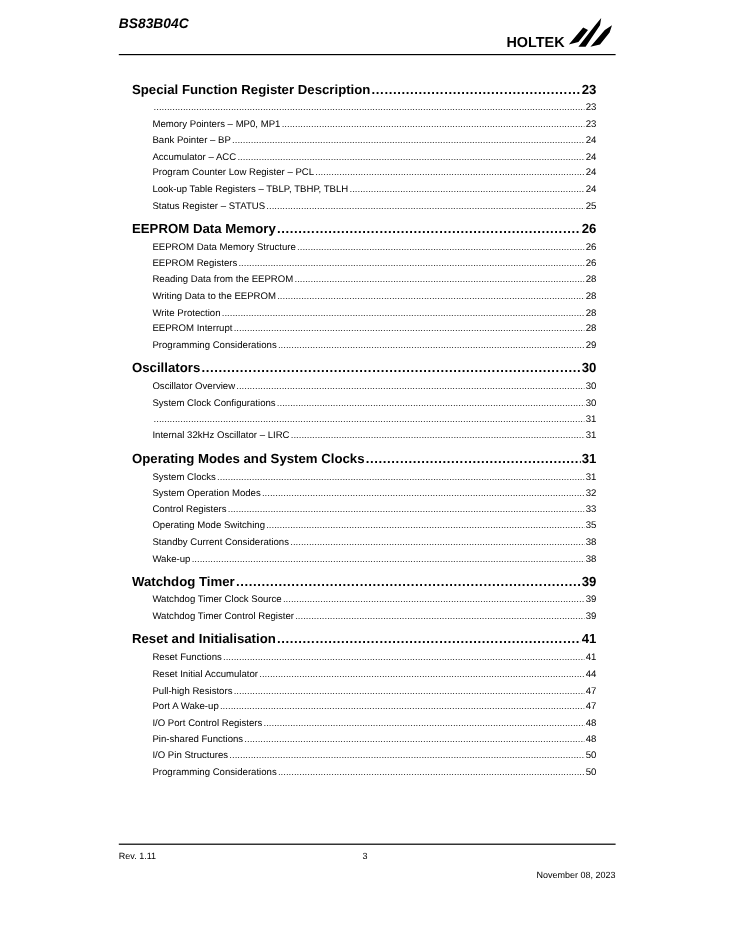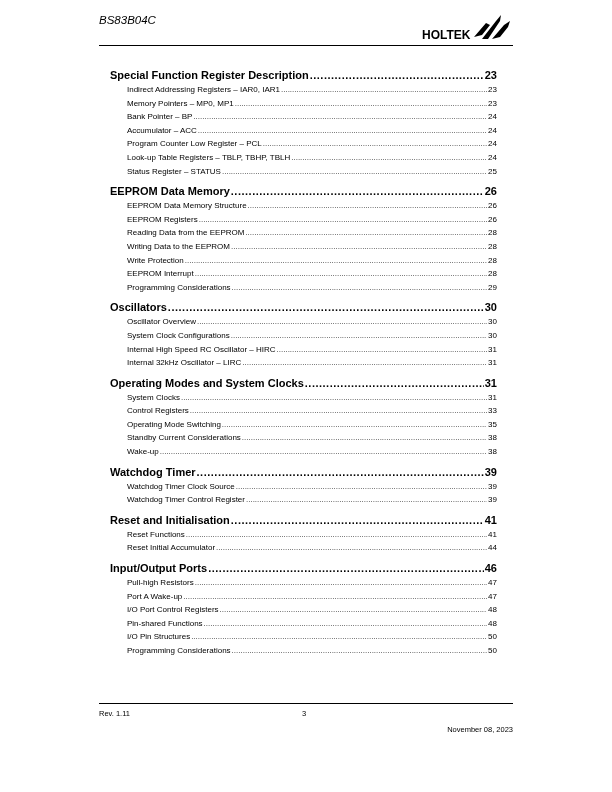--- a/index.html
+++ b/index.html
@@ -1,18 +1,18 @@
 <!DOCTYPE html>
 <html><head>
 <meta charset="utf-8">
 <style>
   html, body { margin: 0; padding: 0; background: #ffffff; }
   body { width: 612px; height: 792px; position: relative; overflow: hidden; font-family: "Liberation Sans", sans-serif; color: #000; }
   .header { position: absolute; left: 99px; top: 14px; width: 414px; }
-  .hdr-title { font-size: 11.5px; font-style: italic; font-weight: normal; line-height: 13px; }
+  .hdr-title { font-size: 11.5px; font-style: italic; font-weight: bold; line-height: 13px; }
   .hdr-line { position: absolute; left: 99px; top: 45px; width: 414px; height: 1px; background: #000; }
   .logo { position: absolute; left: 422px; top: 13px; width: 90px; height: 30px; }
   .toc { position: absolute; left: 110px; top: 68px; width: 387px; }
   .sec { display: flex; align-items: flex-end; font-size: 11px; font-weight: bold; margin-top: 6px; height: 15px; line-height: 15px; }
   .sec:first-child { margin-top: 0; }
   .sub { display: flex; align-items: baseline; font-size: 8px; margin-left: 17px; height: 13.6px; line-height: 13.6px; }
   .lbl { white-space: nowrap; }
   .dots { flex: 1; overflow: hidden; white-space: nowrap; margin: 0 1px; }
   .dots::after { content: "................................................................................................................................................................................................................................................................"; }
   .sec .dots { letter-spacing: 0.5px; }
@@ -35,21 +35,20 @@
 
 <div class="hdr-line"></div>
 
 <div class="toc" id="toc">
     <div class="sec">
       <span class="lbl">Special Function Register Description</span>
       <span class="dots"></span>
       <span class="pg">23</span>
     </div>
     <div class="sub">
-      <span class="lbl">Indirect Addressing Registers – IAR0, IAR1</span>
       <span class="dots"></span>
       <span class="pg">23</span>
     </div>
     <div class="sub">
       <span class="lbl">Memory Pointers – MP0, MP1</span>
       <span class="dots"></span>
       <span class="pg">23</span>
     </div>
     <div class="sub">
       <span class="lbl">Bank Pointer – BP</span>
@@ -125,40 +124,44 @@
       <span class="lbl">Oscillator Overview</span>
       <span class="dots"></span>
       <span class="pg">30</span>
     </div>
     <div class="sub">
       <span class="lbl">System Clock Configurations</span>
       <span class="dots"></span>
       <span class="pg">30</span>
     </div>
     <div class="sub">
-      <span class="lbl">Internal High Speed RC Oscillator – HIRC</span>
       <span class="dots"></span>
       <span class="pg">31</span>
     </div>
     <div class="sub">
       <span class="lbl">Internal 32kHz Oscillator – LIRC</span>
       <span class="dots"></span>
       <span class="pg">31</span>
     </div>
     <div class="sec">
       <span class="lbl">Operating Modes and System Clocks</span>
       <span class="dots"></span>
       <span class="pg">31</span>
     </div>
     <div class="sub">
       <span class="lbl">System Clocks</span>
       <span class="dots"></span>
       <span class="pg">31</span>
     </div>
     <div class="sub">
+      <span class="lbl">System Operation Modes</span>
+      <span class="dots"></span>
+      <span class="pg">32</span>
+    </div>
+    <div class="sub">
       <span class="lbl">Control Registers</span>
       <span class="dots"></span>
       <span class="pg">33</span>
     </div>
     <div class="sub">
       <span class="lbl">Operating Mode Switching</span>
       <span class="dots"></span>
       <span class="pg">35</span>
     </div>
     <div class="sub">
@@ -193,25 +196,20 @@
     </div>
     <div class="sub">
       <span class="lbl">Reset Functions</span>
       <span class="dots"></span>
       <span class="pg">41</span>
     </div>
     <div class="sub">
       <span class="lbl">Reset Initial Accumulator</span>
       <span class="dots"></span>
       <span class="pg">44</span>
-    </div>
-    <div class="sec">
-      <span class="lbl">Input/Output Ports</span>
-      <span class="dots"></span>
-      <span class="pg">46</span>
     </div>
     <div class="sub">
       <span class="lbl">Pull-high Resistors</span>
       <span class="dots"></span>
       <span class="pg">47</span>
     </div>
     <div class="sub">
       <span class="lbl">Port A Wake-up</span>
       <span class="dots"></span>
       <span class="pg">47</span>

